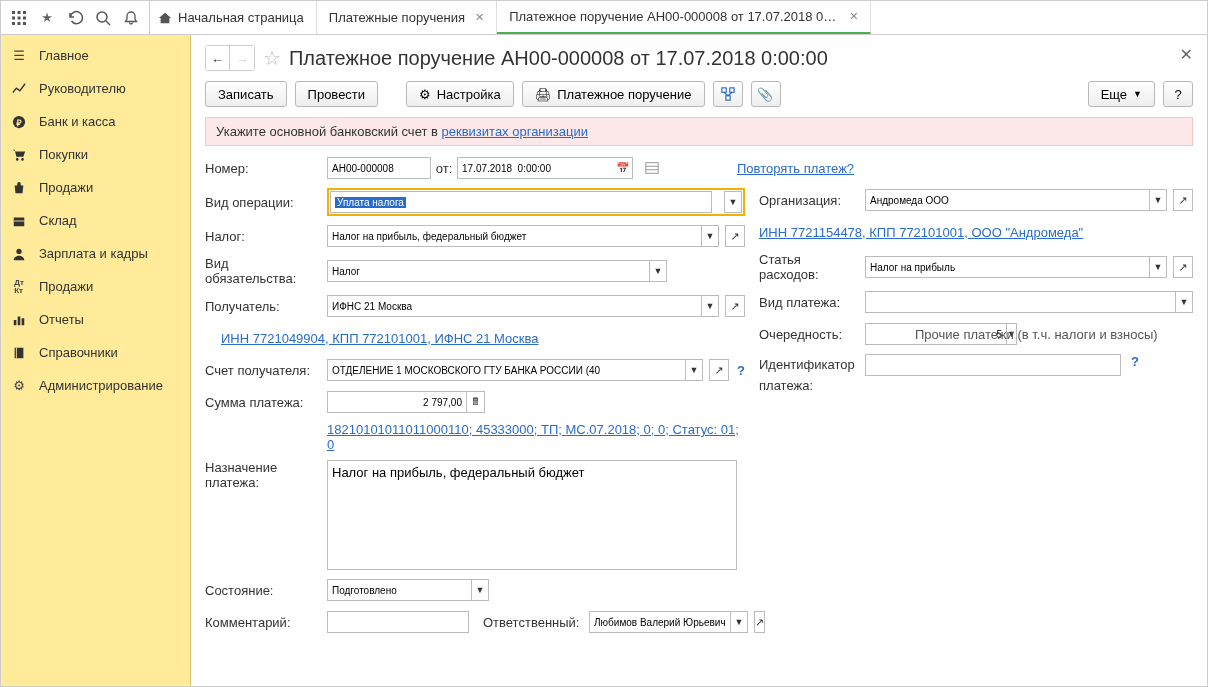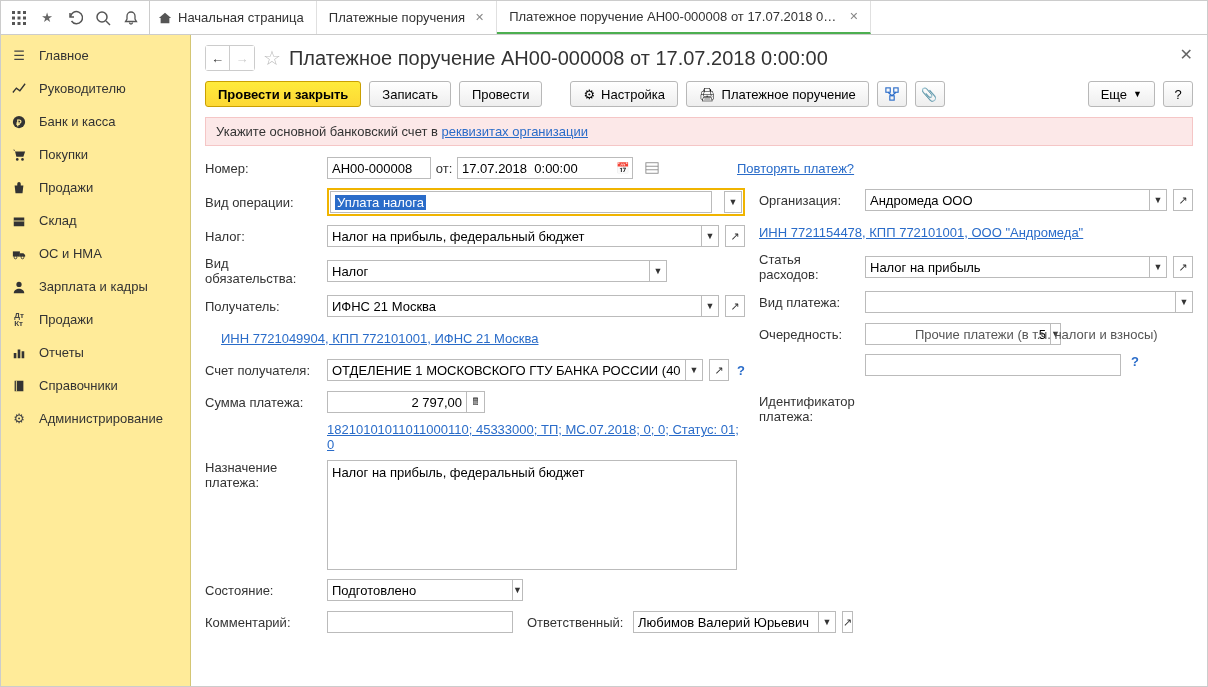--- a/index.html
+++ b/index.html
@@ -38,21 +38,21 @@
 .toolbar .spacer { flex: 1; }
 
 .warn-banner { background: #fce8e8; border: 1px solid #f5c6c6; padding: 6px 10px; margin-bottom: 10px; font-size: 13px; }
 .link { color: #2a6cc9; text-decoration: underline; cursor: pointer; }
 .col { display: flex; flex-direction: column; gap: 8px; }
 
 .row { display: flex; align-items: center; gap: 4px; min-height: 24px; }
 .lbl { width: 118px; font-size: 13px; flex-shrink: 0; }
 .lbl.w2 { width: 102px; }
 
-.inp { height: 22px; border: 1px solid #bbb; padding: 0 4px; font-size: 13px; background: #fff; }
+.inp { height: 22px; border: 1px solid #bbb; padding: 0 4px; font-size: 10px; background: #fff; }
 .combo { display: flex; align-items: stretch; }
 .combo .inp { border-right: none; }
 .dd-btn { width: 18px; border: 1px solid #bbb; background: #fff; display: flex; align-items: center; justify-content: center; font-size: 9px; cursor: pointer; }
 .ext-btn { width: 18px; border: 1px solid #bbb; border-left: none; background: #fff; display: flex; align-items: center; justify-content: center; font-size: 11px; cursor: pointer; }
 .open-btn { width: 20px; height: 22px; border: 1px solid #bbb; background: #fff; display: flex; align-items: center; justify-content: center; font-size: 11px; cursor: pointer; margin-left: 2px; }
 
 .highlight-combo { border: 2px solid #f0b400; padding: 1px; display: flex; }
 .highlight-combo .inp { flex: 1; border: 1px solid #bbb; }
 .sel-text { background: #2a6cc9; color: #fff; padding: 0 2px; }
 
@@ -171,31 +171,20 @@
             <svg width="14" height="14" viewBox="0 0 16 16" fill="#333">
               <rect x="2" y="4" width="12" height="10"></rect>
               <line x1="2" y1="8" x2="14" y2="8" stroke="#ffeb99"></line>
             </svg>
           </span>
           <span>Склад</span>
         </div>
       <div class="side-item">
           <span class="side-icon">
             <svg width="14" height="14" viewBox="0 0 16 16" fill="#333">
-              <rect x="1" y="5" width="8" height="6"></rect>
-              <path d="M9 7h4l2 2v2H9z"></path>
-              <circle cx="4" cy="12" r="1.5" fill="#ffeb99" stroke="#333"></circle>
-              <circle cx="12" cy="12" r="1.5" fill="#ffeb99" stroke="#333"></circle>
-            </svg>
-          </span>
-          <span>ОС и НМА</span>
-        </div>
-      <div class="side-item">
-          <span class="side-icon">
-            <svg width="14" height="14" viewBox="0 0 16 16" fill="#333">
               <circle cx="8" cy="5" r="3"></circle>
               <path d="M2 15c0-3 3-5 6-5s6 2 6 5z"></path>
             </svg>
           </span>
           <span>Зарплата и кадры</span>
         </div>
       <div class="side-item">
           <span class="side-icon" style="font-size:8px;font-weight:bold;line-height:8px;">Дт<br>Кт</span>
           <span>Продажи</span>
         </div>
@@ -229,21 +218,20 @@
       <div class="hdr">
         <div style="display:flex;border:1px solid #ccc;border-radius:3px;">
           <div class="nav-back" style="border:none;border-right:1px solid #ccc;">←</div>
           <div class="nav-fwd" style="border:none;color:#ccc;">→</div>
         </div>
         <div class="star-btn">☆</div>
         <div class="title">Платежное поручение АН00-000008 от 17.07.2018 0:00:00</div>
       </div>
 
       <div class="toolbar">
-        <button class="btn primary">Провести и закрыть</button>
         <button class="btn">Записать</button>
         <button class="btn">Провести</button>
         <div style="width:12px;"></div>
         <button class="btn">
             <span>⚙</span>
             <span>Настройка</span>
           </button>
         <button class="btn">
             <span>🖨</span>
             <span>Платежное поручение</span>
@@ -403,21 +391,21 @@
           </div>
           <div class="row">
             <span class="lbl w2">Очередность:</span>
             <div class="combo" style="width:40px;">
               <input class="inp" style="flex: 1 1 0%; text-align: right;" value="5">
               <div class="dd-btn">▼</div>
             </div>
             <span style="margin-left:6px;color:#555;">Прочие платежи (в т.ч. налоги и взносы)</span>
           </div>
           <div class="row" style="align-items:flex-start;">
-            <span class="lbl w2" style="line-height:15px;margin-top:40px;">Идентификатор платежа:</span>
+            <span class="lbl w2" style="line-height:21px;">Идентификатор платежа:</span>
             <input class="inp" style="width: 256px;" value="">
             <span style="color:#2a6cc9;margin-left:6px;font-weight:bold;cursor:pointer;">?</span>
           </div>
         </div>
       </div>
 
     </div>
   </div>
 </div>
 

